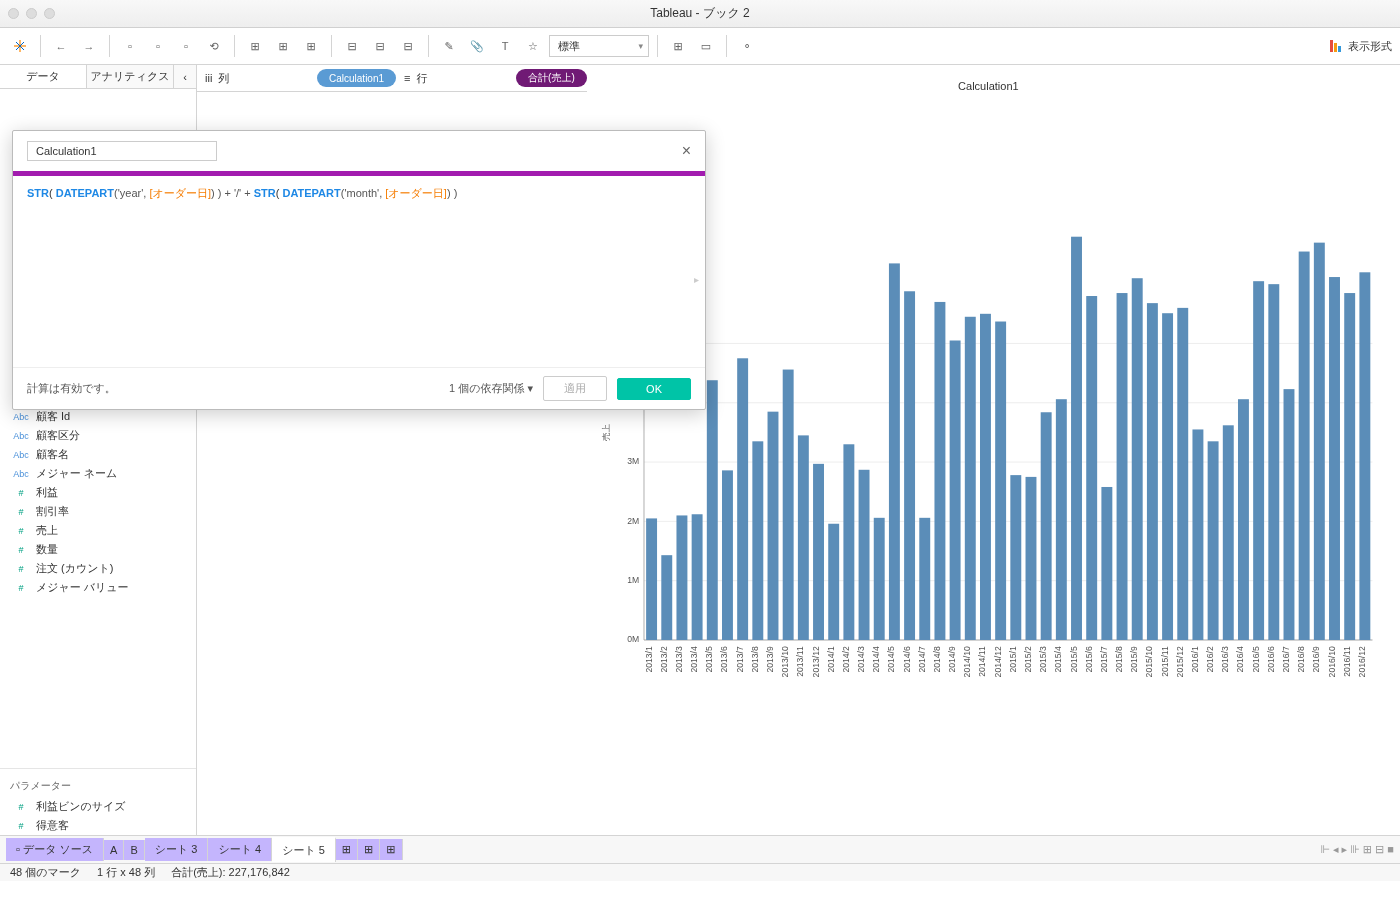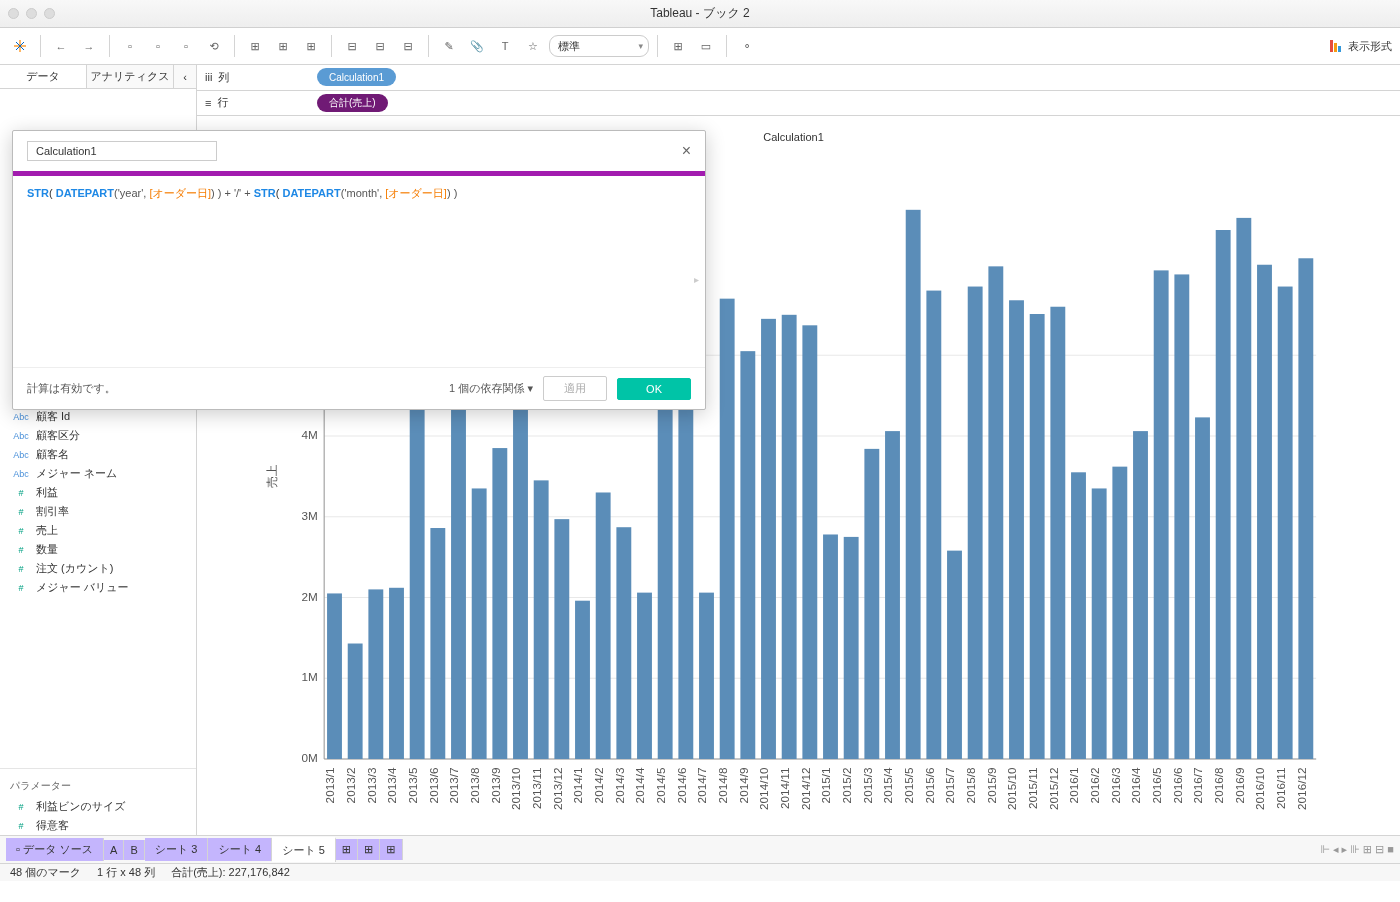--- a/index.html
+++ b/index.html
@@ -4,40 +4,40 @@
 <style>
 *{margin:0;padding:0;box-sizing:border-box;font-family:-apple-system,BlinkMacSystemFont,"Segoe UI",sans-serif;font-size:11px;color:#333}
 body{background:#fff;width:1400px;height:902px;overflow:hidden;position:relative}
 .titlebar{height:28px;background:linear-gradient(#f8f8f8,#eee);border-bottom:1px solid #d0d0d0;display:flex;align-items:center;padding-left:8px;position:relative}
 .traffic{display:flex;gap:7px}
 .tl{width:11px;height:11px;border-radius:50%;background:#ddd;border:.5px solid #ccc}
 .titlebar-title{position:absolute;left:50%;transform:translateX(-50%);font-size:12px;font-weight:500}
 .toolbar{height:37px;border-bottom:1px solid #d4d4d4;display:flex;align-items:center;padding:0 8px;gap:4px}
 .tb-btn{width:24px;height:24px;display:flex;align-items:center;justify-content:center;border-radius:2px;color:#666}
 .tb-sep{width:1px;height:22px;background:#d4d4d4;margin:0 4px}
-.dropdown{height:22px;border:1px solid #ccc;border-radius:9px;padding:0 18px 0 8px;display:flex;align-items:center;position:relative;background:#fff;min-width:100px}
+.dropdown{height:22px;border:1px solid #ccc;border-radius:0;padding:0 18px 0 8px;display:flex;align-items:center;position:relative;background:#fff;min-width:100px}
 .dropdown::after{content:"▾";position:absolute;right:5px;color:#888;font-size:9px}
 .showme{margin-left:auto;display:flex;align-items:center;gap:5px;font-size:11px}
 .main{display:flex;height:770px}
 .leftpane{width:197px;border-right:1px solid #d4d4d4;display:flex;flex-direction:column}
 .lp-tabs{display:flex;border-bottom:1px solid #d4d4d4;height:24px}
 .lp-tab{flex:1;display:flex;align-items:center;justify-content:center;font-size:11px;border-right:1px solid #d4d4d4;background:#f9f9f9}
 .lp-tab.active{background:#fff;font-weight:500}
 .lp-tab:last-child{flex:0 0 22px;border-right:none}
 .datasource{padding:6px 8px;display:flex;align-items:center;gap:6px;border-bottom:1px solid #eee}
 .ds-icon{width:14px;height:14px;background:#4a90d9;border-radius:2px}
 .fields{flex:1;overflow:hidden;padding-top:280px}
 .field{display:flex;align-items:center;gap:6px;padding:2px 12px;font-size:11px}
 .field-icon{width:18px;font-size:9px;color:#4a90d9;text-align:center}
 .field-icon.green{color:#00a082}
 .params{border-top:1px solid #e5e5e5;padding-top:6px}
 .params-hdr{padding:4px 10px;font-size:10px;color:#666}
 .shelves{width:158px;border-right:1px solid #d4d4d4}
 .shelf-section{border-bottom:1px solid #eee;padding:4px 8px;min-height:24px;font-size:10px;color:#555}
-.viz-area{flex:1;display:flex;flex-direction:column}
+.viz-area{flex:1;display:flex;flex-direction:row}
 .colrow-shelf{height:27px;border-bottom:1px solid #d4d4d4;display:flex;align-items:center;padding-left:8px;gap:12px}
 .cr-label{width:100px;display:flex;align-items:center;gap:6px;font-size:11px;color:#555}
 .pill{height:18px;border-radius:9px;padding:0 12px;display:flex;align-items:center;font-size:10px;color:#fff}
 .pill.blue{background:#5a9bd4}
 .pill.green{background:#701a75}
 .chart-container{flex:1;position:relative;padding:10px 20px 10px 10px}
 .chart-title{text-align:center;font-size:11px;margin-bottom:40px;margin-top:5px}
 .chart-svg{width:100%;height:640px}
 .bottom-tabs{height:28px;border-top:1px solid #d4d4d4;display:flex;align-items:center;padding:0 6px;gap:0;background:#f7f7f7}
 .btab{padding:4px 10px;font-size:11px;border-right:1px solid #d4d4d4;background:#c4b5fd;cursor:pointer}

